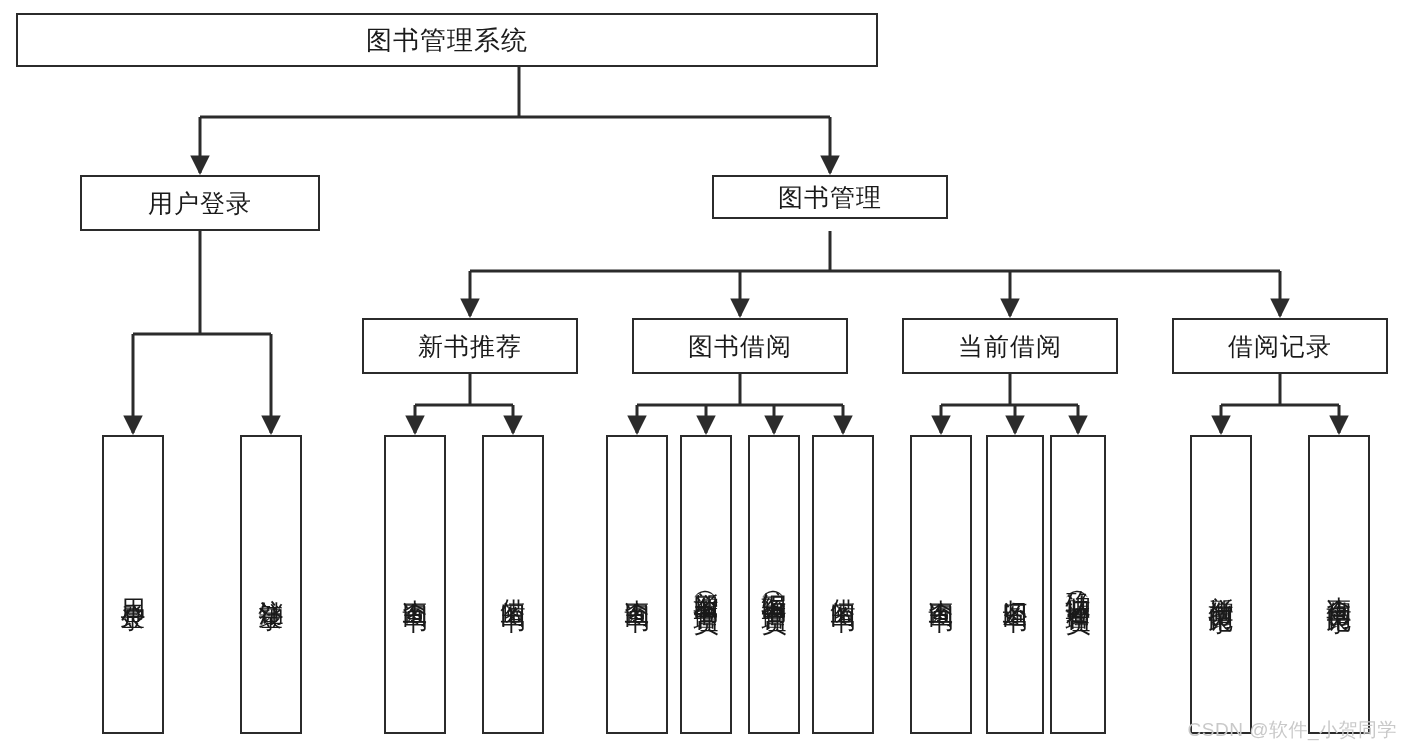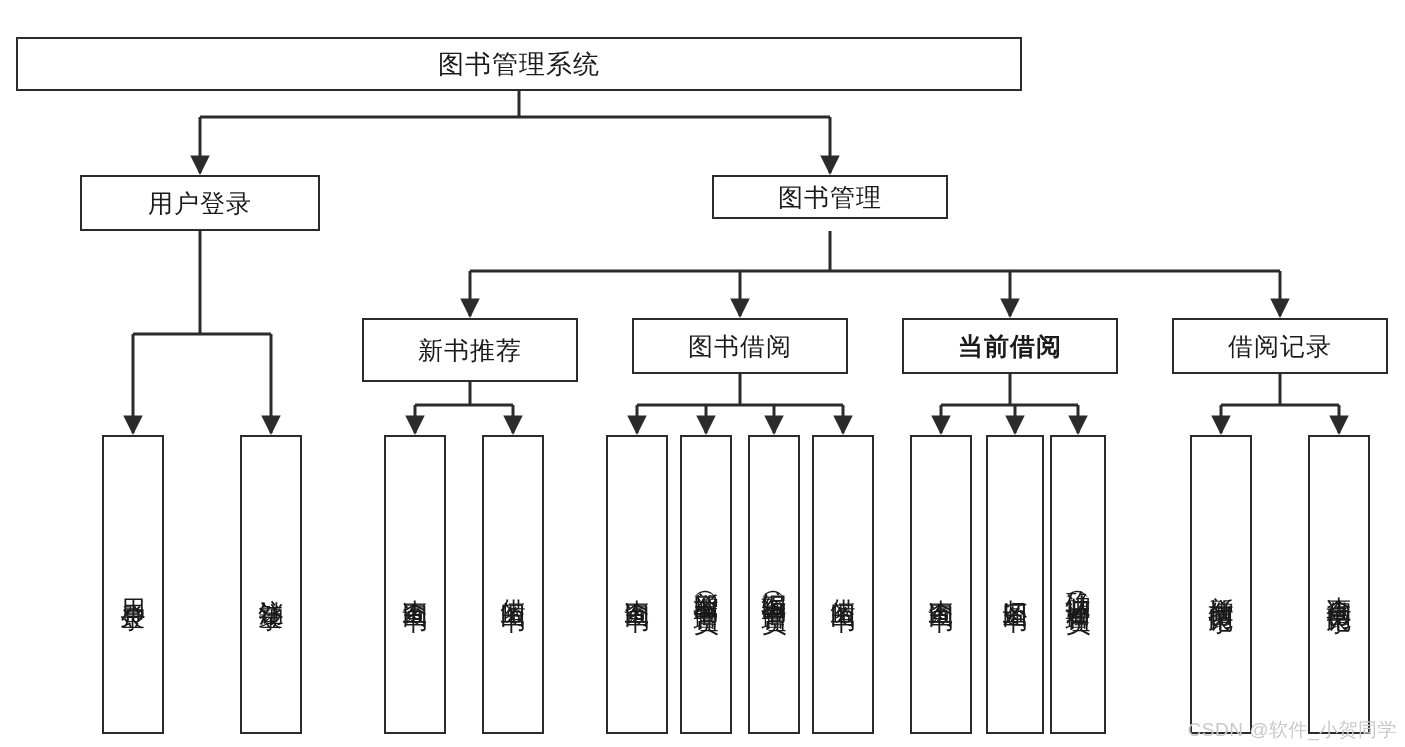--- a/index.html
+++ b/index.html
@@ -87,36 +87,36 @@
         <path d="M 1015 405 L 1015 433" marker-end="url(#arrow)" stroke-linecap="butt"></path>
         <path d="M 1078 405 L 1078 433" marker-end="url(#arrow)" stroke-linecap="butt"></path>
         <path d="M 1280 374 L 1280 405" stroke-linecap="butt"></path>
         <path d="M 1221 405 L 1339 405" stroke-linecap="butt"></path>
         <path d="M 1221 405 L 1221 433" marker-end="url(#arrow)" stroke-linecap="butt"></path>
         <path d="M 1339 405 L 1339 433" marker-end="url(#arrow)" stroke-linecap="butt"></path>
       </g>
   </svg>
 
   <div id="nodes">
-      <div class="node h root" style="left: 16px; top: 13px; width: 1006px; height: 54px; margin-top: 24px;">
+      <div class="node h root" style="left: 16px; top: 13px; width: 862px; height: 54px;">
         <span>图书管理系统</span>
       </div>
       <div class="node h" style="left: 80px; top: 175px; width: 240px; height: 56px;">
         <span>用户登录</span>
       </div>
       <div class="node h" style="left: 712px; top: 175px; width: 236px; height: 44px;">
         <span>图书管理</span>
       </div>
-      <div class="node h" style="left: 362px; top: 318px; width: 216px; height: 64px;">
+      <div class="node h" style="left: 362px; top: 318px; width: 216px; height: 56px;">
         <span>新书推荐</span>
       </div>
       <div class="node h" style="left: 632px; top: 318px; width: 216px; height: 56px;">
         <span>图书借阅</span>
       </div>
-      <div class="node h" style="left: 902px; top: 318px; width: 216px; height: 56px; font-weight: bold;">
+      <div class="node h" style="left: 902px; top: 318px; width: 216px; height: 56px;">
         <span>当前借阅</span>
       </div>
       <div class="node h" style="left: 1172px; top: 318px; width: 216px; height: 56px;">
         <span>借阅记录</span>
       </div>
       <div class="node v" style="left: 102px; top: 435px; width: 62px; height: 299px;">
         <span class="vtext">用户登录</span>
       </div>
       <div class="node v" style="left: 240px; top: 435px; width: 62px; height: 299px;">
         <span class="vtext">注销登录</span>

